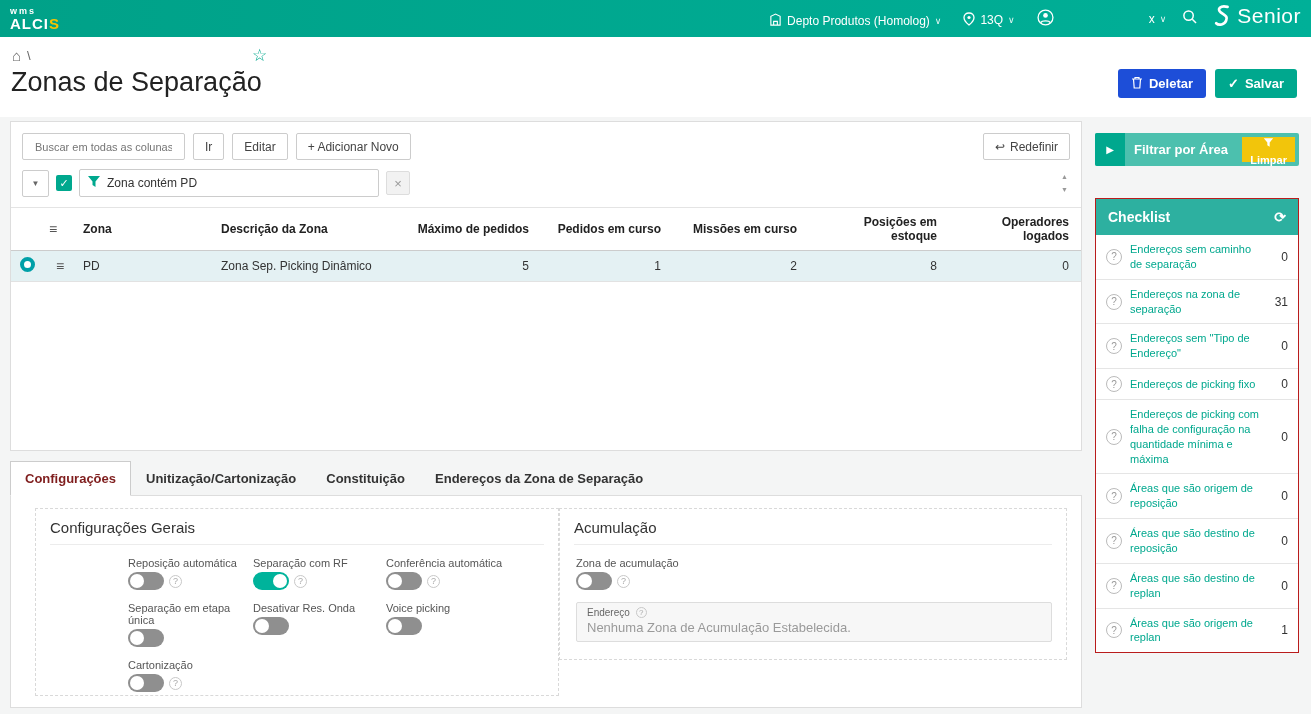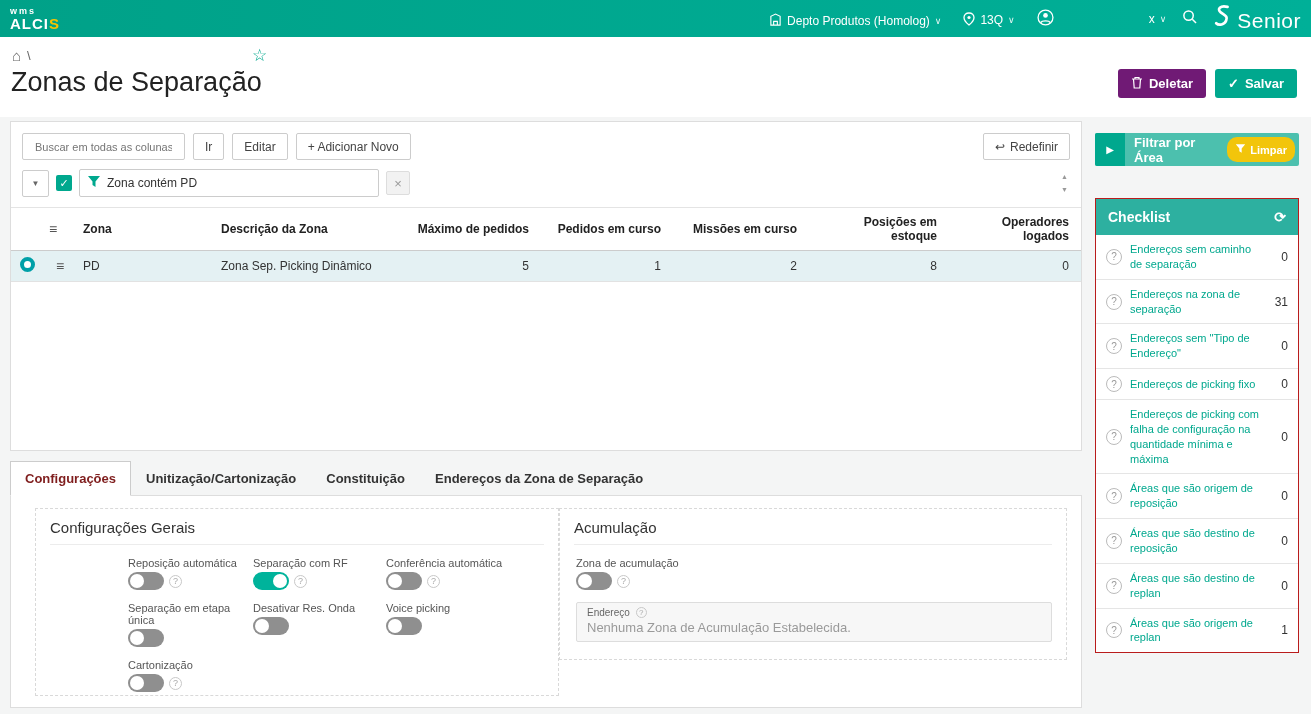--- a/index.html
+++ b/index.html
@@ -11,32 +11,32 @@
     background:linear-gradient(90deg,#00a188,#00b098); color:#fff;
     display:flex; align-items:center; padding:0 10px; }
   .logo { display:flex; flex-direction:column; line-height:1; cursor:pointer; }
   .logo-top { font-size:9px; letter-spacing:2px; font-weight:bold; }
   .logo-main { font-size:15px; font-weight:bold; letter-spacing:1px; }
   .logo-accent { color:#f8c300; }
   .tb-center { margin-left:auto; display:flex; align-items:flex-end; gap:22px; }
   .tb-item { display:flex; align-items:center; gap:5px; font-size:12px; cursor:pointer; }
   .chev { font-size:9px; opacity:.9; }
   .tb-right { display:flex; align-items:center; gap:16px; margin-left:95px; }
-  .brand { display:flex; align-items:flex-end; gap:4px; font-size:21px; font-weight:400; letter-spacing:.5px; cursor:pointer; }
+  .brand { display:flex; align-items:flex-start; gap:4px; font-size:21px; font-weight:400; letter-spacing:.5px; cursor:pointer; }
 
   
   .pagehead { position:absolute; left:0; top:37px; width:1311px; height:80px; background:#fff; }
   .crumbs { position:absolute; left:12px; top:10px; font-size:13px; color:#666; display:flex; gap:6px; align-items:center; }
   .crumb-home { cursor:pointer; font-size:15px; }
   .fav-star { position:absolute; left:252px; top:8px; font-size:17px; color:#00a88e; cursor:pointer; }
   .page-title { position:absolute; left:11px; top:30px; font-size:27px; font-weight:400; color:#222; }
   .head-buttons { position:absolute; right:14px; top:32px; display:flex; gap:9px; }
   .btn-danger, .btn-primary { height:29px; border:none; border-radius:3px; color:#fff;
     font-size:13px; font-weight:bold; padding:0 13px; display:flex; align-items:center; gap:6px; cursor:pointer; font-family:inherit; }
-  .btn-danger { background:#701a75; }
+  .btn-danger { background:#1d4ed8; }
   .btn-primary { background:#00a88e; }
 
   
   .main-card { position:absolute; left:10px; top:121px; width:1072px; height:330px;
     background:#fff; border:1px solid #ddd; display:flex; flex-direction:column; }
   .toolbar { display:flex; align-items:center; gap:8px; padding:11px 11px 9px 11px; }
   .search-input { width:163px; height:27px; border:1px solid #ccc; border-radius:2px; padding:0 12px;
     font-size:11px; color:#555; font-family:inherit; outline:none; }
   .tb-btn { height:27px; background:#fff; border:1px solid #ccc; border-radius:2px; color:#444;
     font-size:12px; padding:0 11px; cursor:pointer; font-family:inherit; display:flex; align-items:center; gap:5px; }
@@ -96,23 +96,23 @@
   .fld-label { font-size:10px; color:#666; display:flex; align-items:center; gap:4px; }
   .fld-label .q { width:11px; height:11px; font-size:8px; margin-left:2px; }
   .fld-value { font-size:13px; color:#9a9a9a; margin-top:2px; }
 
   
   .sidebar { position:absolute; left:1095px; top:133px; width:204px; }
   .filter-strip { height:33px; background:#4cc0ae; display:flex; align-items:center; border-radius:2px; overflow:hidden; cursor:pointer; }
   .play-box { width:30px; height:33px; background:#00a88e; color:#fff; font-size:10px;
     display:flex; align-items:center; justify-content:center; flex-shrink:0; }
   .filter-strip-label { color:#fff; font-size:13px; font-weight:bold; padding-left:9px; flex:1; }
-  .limpar-btn { height:25px; margin-right:4px; background:#f2c50b; border:none; border-radius:10px;
+  .limpar-btn { height:25px; margin-right:4px; background:#f2c50b; border:none; border-radius:0;
     color:#fff; font-size:11px; font-weight:bold; display:flex; align-items:center; gap:4px;
-    padding:0 8px; cursor:pointer; font-family:inherit; flex-shrink:0; }
+    padding:0 8px; cursor:pointer; font-family:inherit; flex-shrink:0;flex-direction:column; }
   .checklist { margin-top:32px; background:#fff; border:1px solid #b91c1c; }
   .cl-header { background:#2db0a0; color:#fff; font-size:14px; font-weight:bold;
     padding:10px 12px; display:flex; align-items:center; justify-content:space-between; }
   .cl-refresh { font-size:14px; cursor:pointer; }
   .cl-item { display:flex; align-items:center; gap:8px; padding:7px 10px; border-bottom:1px solid #e5e5e5; cursor:pointer; }
   .cl-item:last-child { border-bottom:none; }
   .q-icon { display:flex; align-items:center; justify-content:center; width:16px; height:16px;
     border:1px solid #bbb; border-radius:50%; font-size:10px; color:#999; flex-shrink:0; }
   .cl-label { flex:1; color:#00a88e; font-size:11px; line-height:1.35; }
   .cl-count { color:#333; font-size:12px; min-width:16px; text-align:right; }

